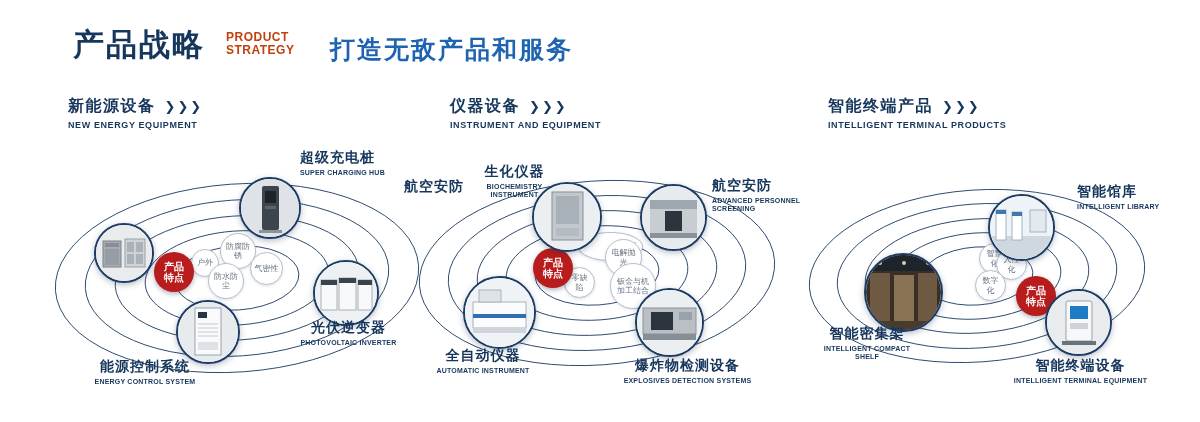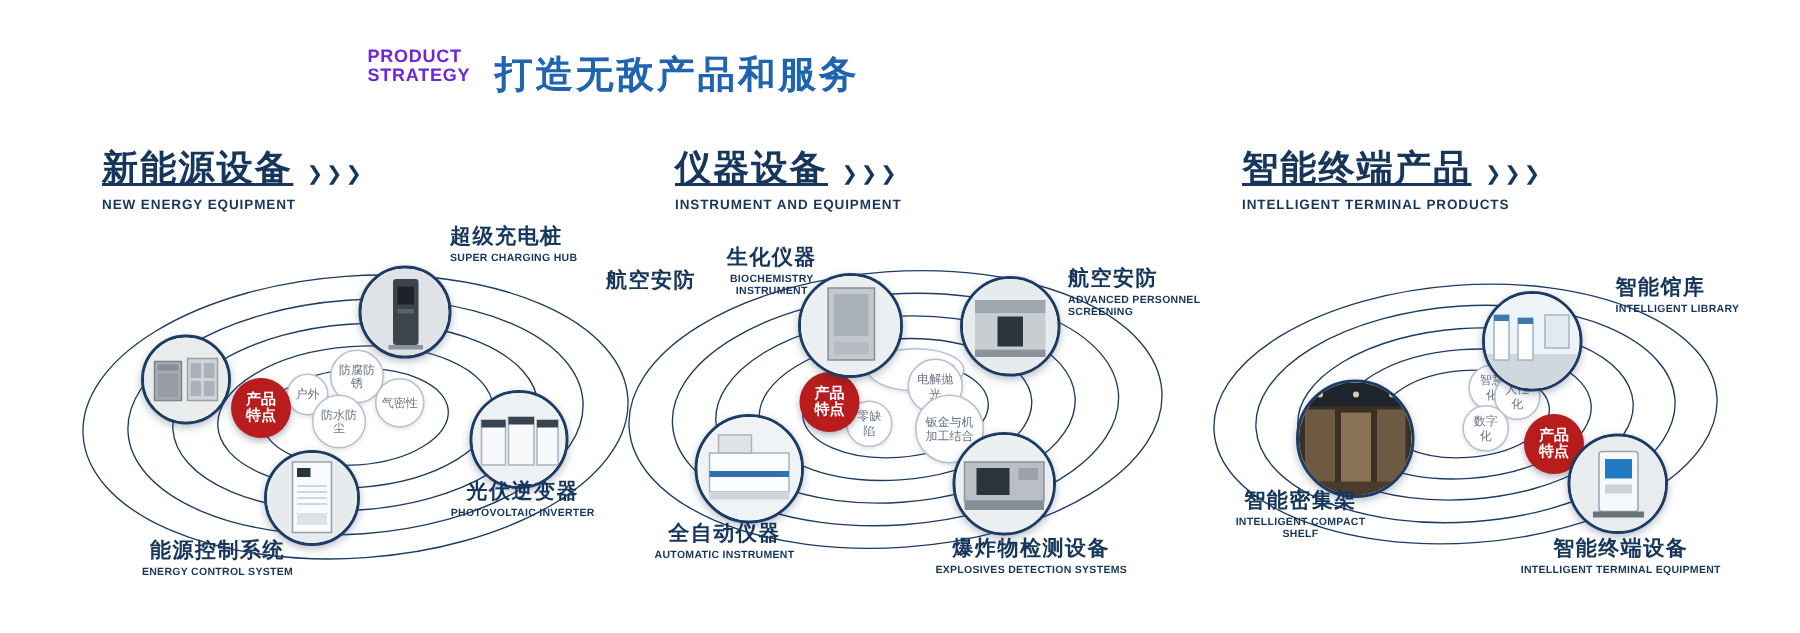--- a/index.html
+++ b/index.html
@@ -1,26 +1,26 @@
 <!DOCTYPE html>
 <html><head>
 <meta charset="utf-8">
 <style>
   html,body{margin:0;padding:0;}
   body{font-family:"Liberation Sans","DejaVu Sans",sans-serif;background:#ffffff;}
   #canvas{position:relative;width:1200px;height:422px;background:#ffffff;overflow:hidden;}
 
   
   #h-title{position:absolute;left:73px;top:24px;font-size:31px;font-weight:bold;color:#16365c;letter-spacing:2px;}
-  #h-sub{position:absolute;left:226px;top:31px;font-size:12px;line-height:13px;font-weight:bold;color:#6d28d9;letter-spacing:0.5px;margin-left:19px;}
+  #h-sub{position:absolute;left:226px;top:31px;font-size:12px;line-height:13px;font-weight:bold;color:#c2410c;letter-spacing:0.5px;}
   #h-tagline{position:absolute;left:330px;top:33px;font-size:25px;font-weight:bold;color:#1e64b0;letter-spacing:2px;}
 
   
   .sec-head{position:absolute;color:#16365c;white-space:nowrap;}
-  .sec-title{font-size:24px;font-weight:bold;letter-spacing:1.5px;text-decoration:underline;}
+  .sec-title{font-size:16px;font-weight:bold;letter-spacing:1.5px;}
   .sec-arrows{font-size:13px;font-weight:bold;letter-spacing:2px;margin-left:9px;color:#16365c;}
   .sec-sub{font-size:9px;font-weight:bold;letter-spacing:0.6px;margin-top:3px;}
 
   
   .orbits{position:absolute;}
   .pcircle{position:absolute;border-radius:50%;border:2px solid #1d3c63;overflow:hidden;background:#fff;box-shadow:0 2px 6px rgba(20,40,70,0.3);}
   .pcircle svg{display:block;width:100%;height:100%;}
 
   .plabel{position:absolute;color:#16365c;}
   .plabel-zh{font-size:14px;font-weight:bold;letter-spacing:1px;}
@@ -30,20 +30,21 @@
   .badge{position:absolute;width:40px;height:40px;border-radius:50%;background:#b91c1c;color:#ffffff;display:flex;align-items:center;justify-content:center;text-align:center;font-size:10px;font-weight:bold;line-height:11px;box-shadow:0 2px 5px rgba(20,40,70,0.35);}
   .badge span{display:block;width:22px;}
   .bubble{position:absolute;border-radius:50%;background:#ffffff;border:1px solid #b6c0cf;color:#6b7585;display:flex;align-items:center;justify-content:center;text-align:center;font-size:8px;line-height:9.5px;box-shadow:0 1px 3px rgba(60,80,110,0.18);}
   .bubble span{display:block;width:82%;}
 </style>
 </head>
 <body>
 
 <div id="canvas">
 
+  <div id="h-title">产品战略</div>
   <div id="h-sub">
     <div>PRODUCT</div>
     <div>STRATEGY</div>
   </div>
   <div id="h-tagline">打造无敌产品和服务</div>
 
   <div class="sec-head" style="left:68px;top:96px;">
     <div><span class="sec-title">新能源设备</span><span class="sec-arrows">❯❯❯</span></div>
     <div class="sec-sub">NEW ENERGY EQUIPMENT</div>
   </div>

